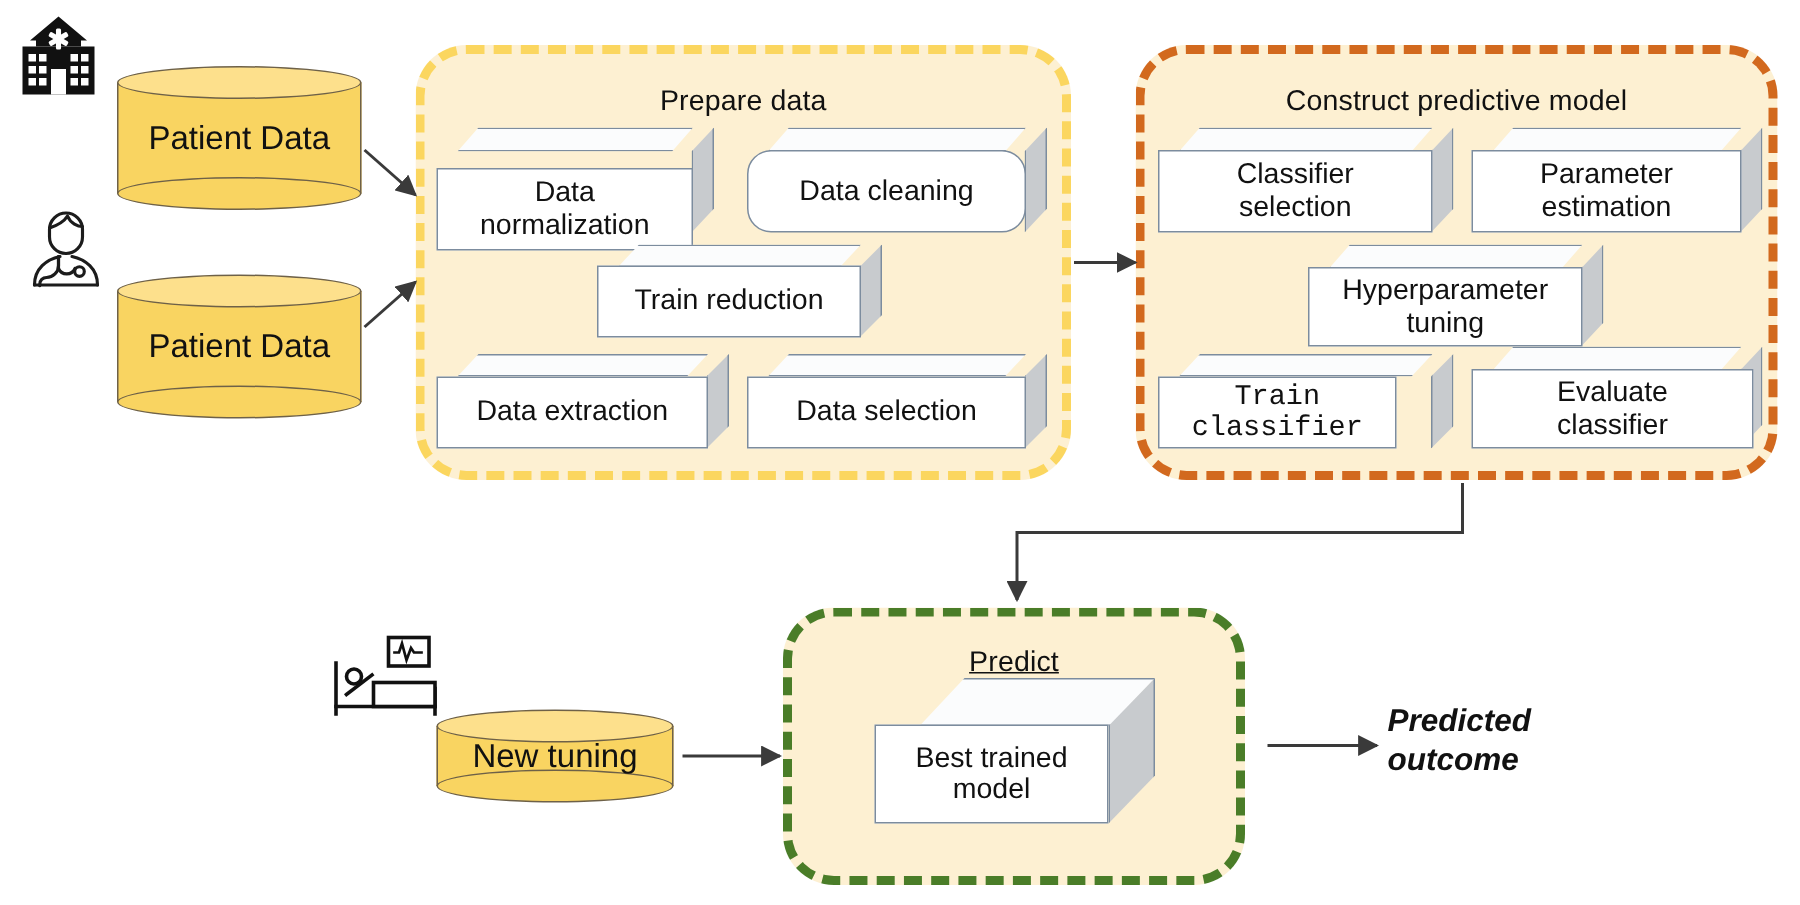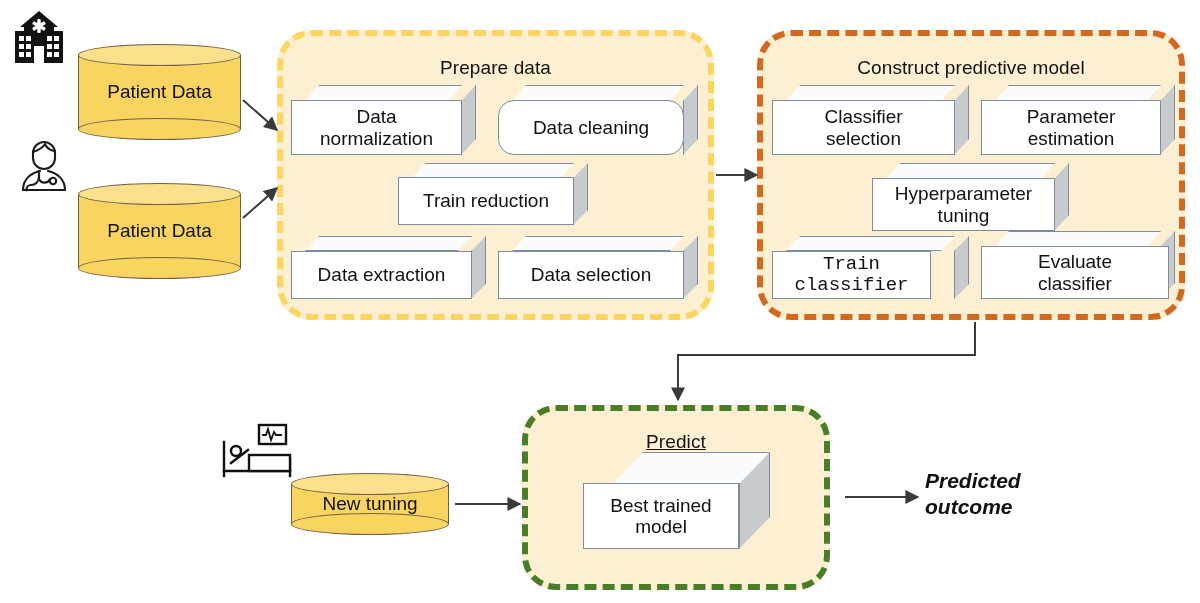--- a/index.html
+++ b/index.html
@@ -33,21 +33,21 @@
   
   .cyl{position:absolute;}
   .cyl .body{position:absolute;left:0;top:11px;right:0;bottom:11px;
       background:#F9D461;border-left:1.6px solid #6E6148;border-right:1.6px solid #6E6148;
       box-sizing:border-box;}
   .cyl .top,.cyl .bottom{position:absolute;left:0;right:0;height:22px;
       border-radius:50%;border:1.6px solid #6E6148;box-sizing:border-box;}
   .cyl .top{top:0;background:#FDE08C;z-index:2;}
   .cyl .bottom{bottom:0;background:#F9D461;z-index:1;}
   .cyl .label{position:absolute;inset:0;display:flex;align-items:center;
-      justify-content:center;font-size:19px;color:#111;z-index:3;text-align:right;}
+      justify-content:center;font-size:22px;color:#111;z-index:3;text-align:right;}
 
   
   .outcome{position:absolute;font-weight:bold;font-style:italic;font-size:21px;
       line-height:1.25;color:#111;text-align:left;}
 
   svg.overlay{position:absolute;left:0;top:0;width:1200px;height:603px;
       pointer-events:none;}
   .icon{position:absolute;}
 </style>
 </head>
@@ -127,21 +127,21 @@
     <div class="bottom"></div>
     <div class="body"></div>
     <div class="top"></div>
     <div class="label">New tuning</div>
   </div>
 
   <div class="group" id="group-prepare">
     <div class="group-title" style="top:21px;">Prepare data</div>
   </div>
 
-  <div class="box3d" style="left:291px;top:85px;width:185px;height:70px;border-radius:17px;">
+  <div class="box3d" style="left:291px;top:85px;width:185px;height:82px;border-radius:17px;">
     <div class="top" style="left:14px;top:0;width:157px;height:16px;
         clip-path:polygon(0 100%,14px 0,157px 0,143px 100%);"></div>
     <div class="side" style="right:0;top:0;width:15px;height:70px;
         clip-path:polygon(0 16px,100% 0,100% 54px,0 100%);"></div>
     <div class="face" style="width:171px;height:55px;">Data<br>normalization</div>
   </div>
 
   <div class="box3d" style="left:498px;top:85px;width:200px;height:70px;">
     <div class="top" style="left:14px;top:0;width:172px;height:16px;
         clip-path:polygon(0 100%,14px 0,172px 0,158px 100%);"></div>

